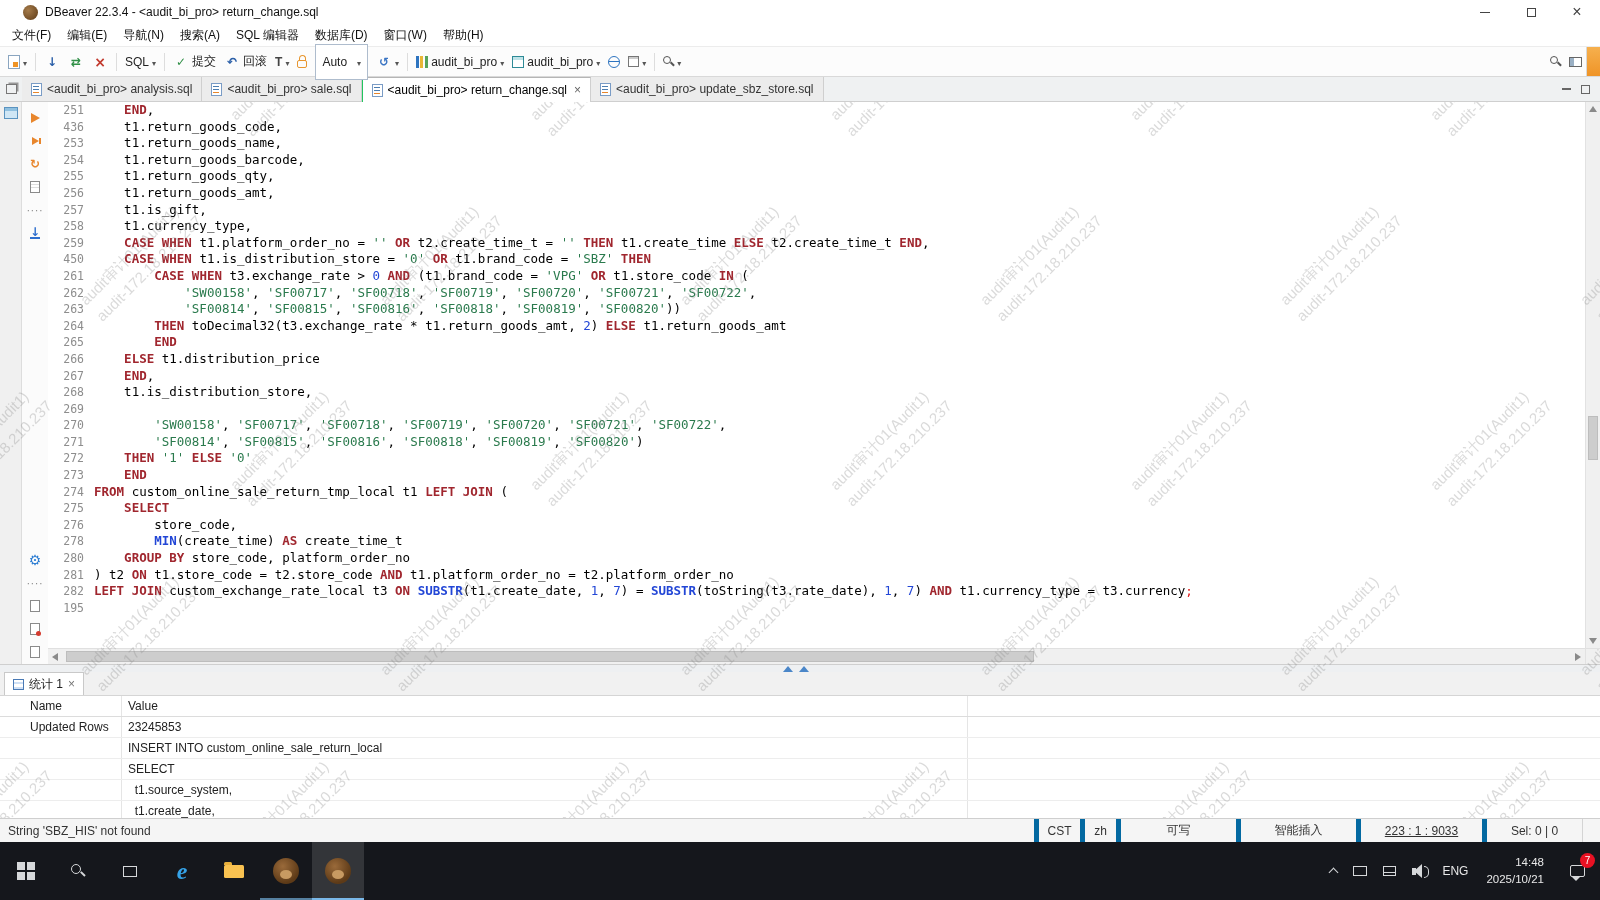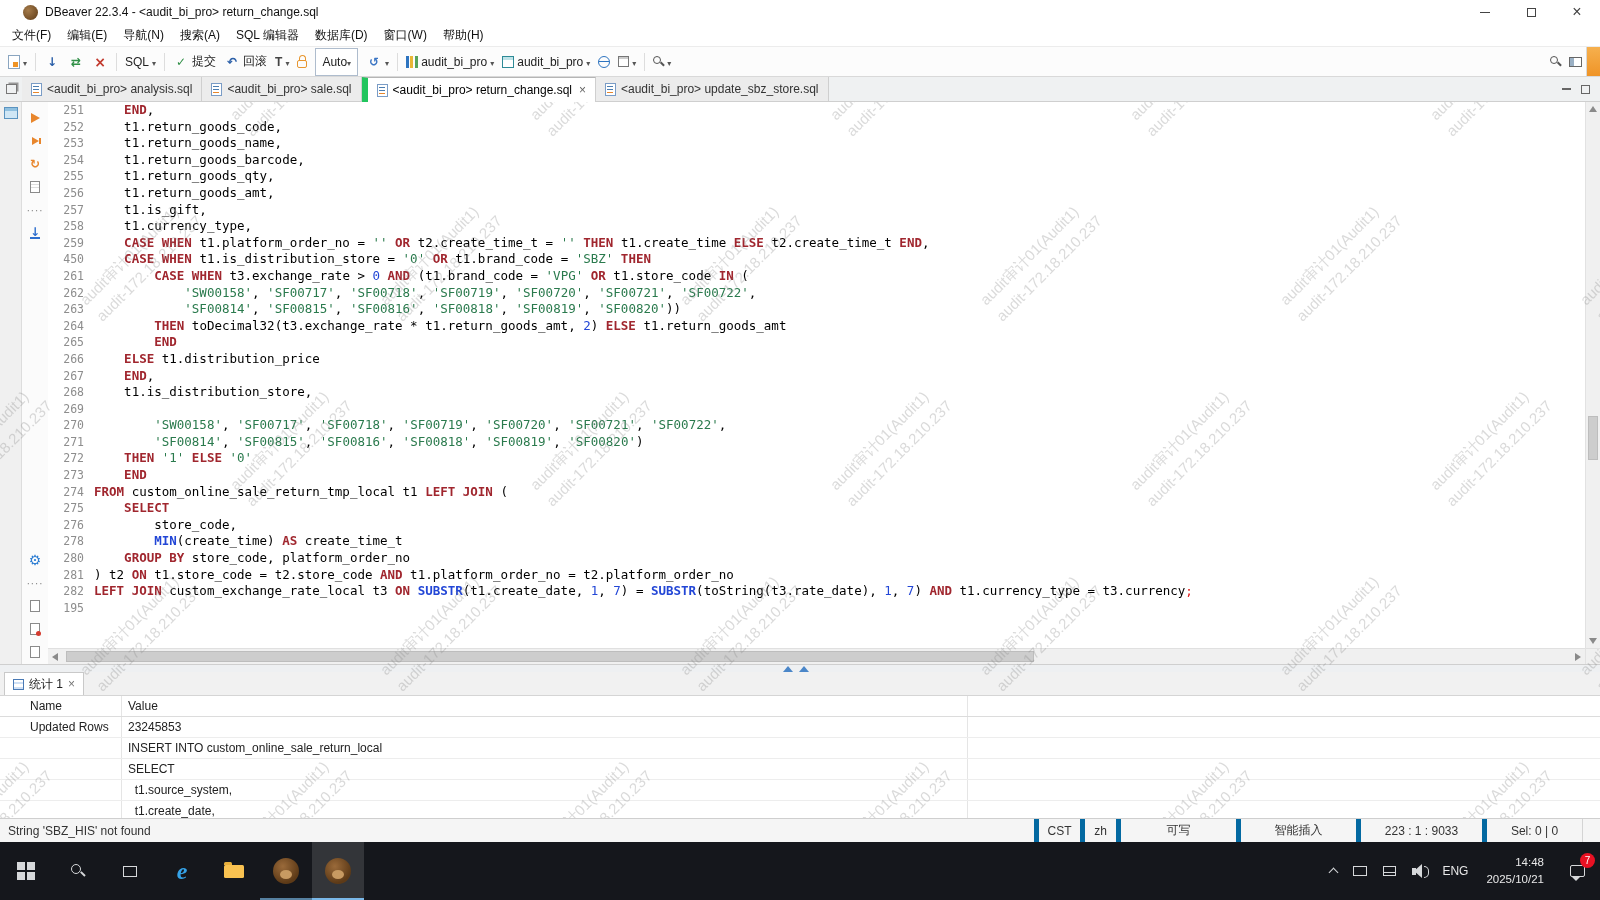--- a/index.html
+++ b/index.html
@@ -19,21 +19,21 @@
 
   
   .menubar{height:22px;display:flex;align-items:center;background:#fff;padding-left:4px;flex:none;}
   .menu-item{padding:3px 8px;color:#111;}
 
   
   .toolbar{height:31px;display:flex;align-items:center;background:#fcfcfc;border-top:1px solid #ececec;border-bottom:1px solid #d9d9d9;padding-left:4px;flex:none;position:relative;}
   .tbtn{display:flex;align-items:center;height:24px;padding:0 4px;gap:3px;color:#222;}
   .chev::before{content:"▾";font-size:8px;color:#555;}
   .tsep{width:1px;height:18px;background:#ddd;margin:0 4px;flex:none;}
-  .combo{display:flex;align-items:center;gap:0;border:1px solid #aebccd;background:#fff;height:28px;padding:0 6px;margin:0 4px;}
+  .combo{display:flex;align-items:center;gap:10px;border:1px solid #aebccd;background:#fff;height:36px;padding:0 6px;margin:0 4px;}
   .ic{display:inline-flex;align-items:center;justify-content:center;width:16px;height:16px;font-family:"DejaVu Sans",sans-serif;font-size:12px;}
   .ic-sqlpage{width:12px;height:14px;background:#fff;border:1px solid #8aa5c0;position:relative;}
   .ic-sqlpage::after{content:"";position:absolute;right:1px;bottom:1px;width:5px;height:5px;background:#ef9427;}
   .ic-dl::before{content:"↓";color:#2b5fa8;font-weight:bold;}
   .ic-tr::before{content:"⇄";color:#2f8f46;font-weight:bold;}
   .ic-ab::before{content:"×";color:#c23a2e;font-weight:bold;font-size:14px;}
   .ic-commit::before{content:"✓";color:#2f8f46;font-weight:bold;}
   .ic-rollback::before{content:"↶";color:#2b5fa8;font-weight:bold;}
   .ic-hist::before{content:"↺";color:#3c76c4;font-weight:bold;}
   .ic-lock{width:10px;height:8px;border:1.6px solid #e8962f;border-radius:2px;position:relative;margin-top:5px;}
@@ -49,21 +49,21 @@
   .txn-label{font-weight:bold;color:#444;}
   .toolbar-right{margin-left:auto;display:flex;align-items:center;height:100%;}
   .orange-strip{width:14px;height:100%;background:linear-gradient(#f6b04e,#ef9427);border-left:1px solid #d8d8d8;}
 
   
   .tabbar{height:25px;display:flex;align-items:flex-end;background:#eff1f2;border-bottom:1px solid #cfcfcf;flex:none;}
   .tablead{width:22px;height:100%;display:flex;align-items:center;justify-content:center;}
   .tablead::before{content:"";width:9px;height:8px;border:1.2px solid #777;box-shadow:2px -2px 0 -0.5px #999;}
   .tabs{display:flex;height:100%;align-items:stretch;}
   .tab{display:flex;align-items:center;gap:5px;padding:0 9px;border-right:1px solid #cfcfcf;background:#ececec;color:#333;}
-  .tab.active{background:#fff;border-left:6px solid #22c55e;border-top:1px solid #b5b5b5;color:#000;margin-bottom:-1px;}
+  .tab.active{background:#fff;border-left:1px solid #22c55e;border-top:1px solid #b5b5b5;color:#000;margin-bottom:-1px;}
   .fileicon{width:11px;height:13px;background:#fff;border:1px solid #7a9cc6;position:relative;flex:none;}
   .fileicon::before{content:"";position:absolute;left:1px;top:2px;width:6px;height:1.5px;background:#4c7db0;box-shadow:0 3px 0 #4c7db0,0 6px 0 #e8862c;}
   .tclose::before{content:"×";color:#666;font-size:12px;margin-left:2px;}
   .tabbar-right{margin-left:auto;display:flex;align-items:center;gap:10px;padding:0 10px;height:100%;}
   .tb-mini{width:9px;border-bottom:2px solid #666;}
   .tb-maxi{width:9px;height:9px;border:1.2px solid #666;}
 
   
   .workspace{flex:1;display:flex;min-height:0;background:#fff;}
   .mini-strip{width:22px;background:#f0f0f0;border-right:1px solid #ddd;display:flex;flex-direction:column;align-items:center;padding-top:5px;flex:none;}
@@ -124,21 +124,21 @@
 
   
   .statusbar{height:24px;display:flex;align-items:stretch;background:#f5f5f5;border-top:1px solid #cfcfcf;color:#333;flex:none;}
   .sb-msg{display:flex;align-items:center;padding-left:8px;flex:1;}
   .sb-cells{display:flex;height:100%;}
   .sb-cell{border-left:5px solid #0369a1;display:flex;align-items:center;justify-content:center;padding:0 8px;}
   .sb-cell:nth-child(1){min-width:46px;}
   .sb-cell:nth-child(2){min-width:36px;}
   .sb-cell:nth-child(3){min-width:120px;}
   .sb-cell:nth-child(4){min-width:120px;}
-  .sb-cell:nth-child(5){min-width:126px;}
+  .sb-cell:nth-child(5){min-width:126px;text-decoration:underline;}
   .sb-cell:nth-child(6){min-width:100px;}
   .sb-end{width:18px;border-left:1px solid #d4d4d4;}
 
   
   .taskbar{height:58px;background:#15171c;display:flex;align-items:stretch;color:#e8e8e8;flex:none;}
   .tb-btn{width:52px;display:flex;align-items:center;justify-content:center;}
   .tb-btn.open{box-shadow:inset 0 -2px 0 rgba(122,184,232,.65);}
   .tb-btn.active{background:rgba(255,255,255,.13);box-shadow:inset 0 -2px 0 #7ab8e8;}
   .winlogo{display:grid;grid-template-columns:8px 8px;grid-template-rows:8px 8px;gap:2px;}
   .winlogo i{background:#d6d8da;}
@@ -336,21 +336,21 @@
         </span>
     </div>
     <div class="editor-col">
       <div class="code-area">
         <div id="code-lines">
             <div class="cl">
               <span class="ln">251</span>
               <span class="ct"><span class="tp">    </span><span class="tk">END</span><span class="tp">,</span></span>
             </div>
             <div class="cl">
-              <span class="ln">252</span>
+              <span class="ln">436</span>
               <span class="ct"><span class="tp">    t1.return_goods_code,</span></span>
             </div>
             <div class="cl">
               <span class="ln">253</span>
               <span class="ct"><span class="tp">    t1.return_goods_name,</span></span>
             </div>
             <div class="cl">
               <span class="ln">254</span>
               <span class="ct"><span class="tp">    t1.return_goods_barcode,</span></span>
             </div>

